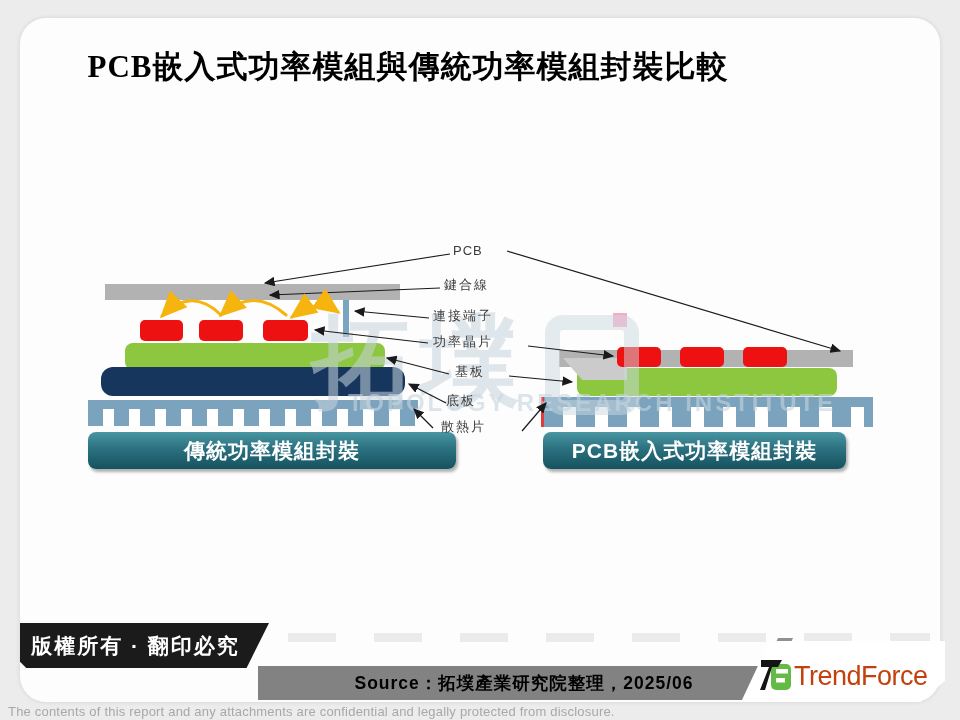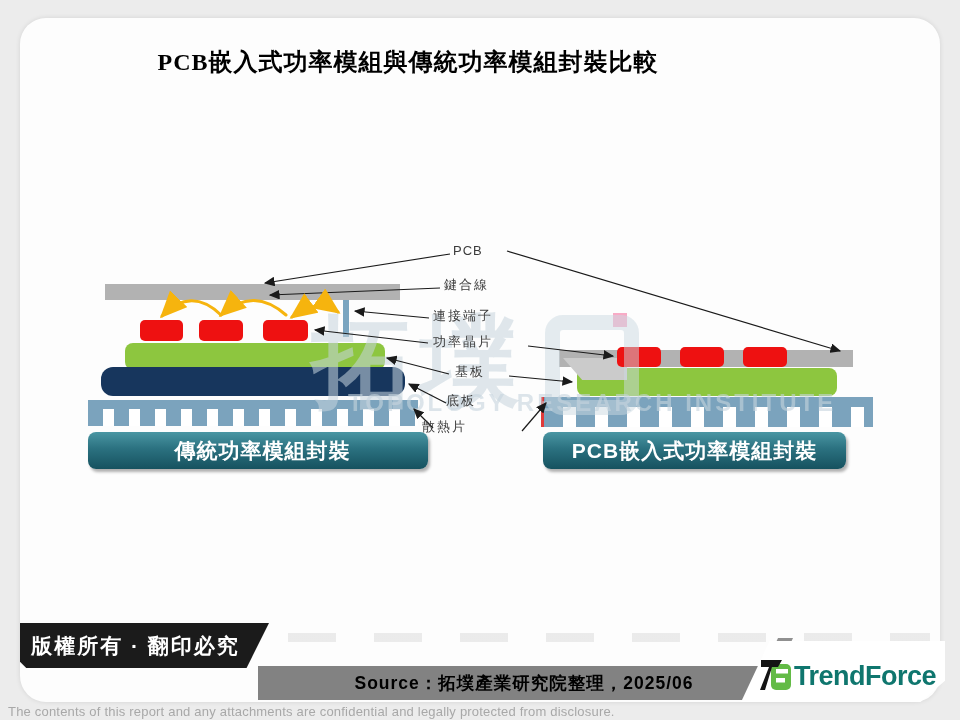--- a/index.html
+++ b/index.html
@@ -10,21 +10,21 @@
   }
   .abs{position:absolute;}
   .card{
     left:20px;top:18px;width:920px;height:684px;
     background:#fdfdfd;border-radius:26px;
     box-shadow:0 0 5px rgba(0,0,0,0.10);
   }
   .title{
     left:20px;top:46px;width:776px;text-align:center;
     font-family:"Liberation Serif","DejaVu Serif",serif;
-    font-weight:bold;font-size:24px;color:#000;letter-spacing:1px;
+    font-weight:bold;font-size:31px;color:#000;letter-spacing:1px;
   }
   .shape{position:absolute;}
   .chip{position:absolute;background:#ee1111;border-radius:5px;}
   .lbl{
     position:absolute;font-size:13px;color:#3b3b3b;letter-spacing:2px;
     white-space:nowrap;line-height:1.05;
   }
   .cap{
     position:absolute;height:37px;border-radius:8px;
     background:linear-gradient(180deg,#4a96a3 0%,#2b7180 45%,#16525f 100%);
@@ -50,21 +50,21 @@
   }
   .logo-accent{
     left:748px;top:638px;width:60px;height:64px;background:#909090;
     clip-path:polygon(50% 0,75% 0,25% 100%,0 100%);
   }
   .logo-plate{
     left:741px;top:641px;width:204px;height:61px;background:#ffffff;
     clip-path:polygon(14% 0,100% 0,100% 65%,88% 100%,0 100%);
   }
   .brand{
-    left:794px;top:661px;font-weight:bold;font-size:27px;color:#0f766e;
+    left:794px;top:661px;font-weight:normal;font-size:27px;color:#c2410c;
     letter-spacing:-0.5px;
   }
   .disclaimer{
     left:8px;top:704px;font-size:13px;color:#a8a8a8;letter-spacing:0.2px;
   }
   .wm-row{
     left:30px;top:633px;width:900px;height:9px;opacity:.35;
     background:repeating-linear-gradient(90deg,#c9c9c9 0 48px,transparent 48px 86px);
   }
 </style>
@@ -89,21 +89,21 @@
 <div class="shape" style="left:559px;top:350px;width:294px;height:17px;background:#b2b2b2;"></div>
 <div class="shape" style="left:577px;top:368px;width:260px;height:28px;background:#8dc63f;border-radius:8px;"></div>
 <div class="shape" style="left:563px;top:358px;width:64px;height:22px;background:#cbcbcb;clip-path:polygon(0 0,100% 0,100% 100%,30% 100%);"></div>
 <div class="chip" style="left:617px;top:347px;width:44px;height:20px;"></div>
 <div class="chip" style="left:680px;top:347px;width:44px;height:20px;"></div>
 <div class="chip" style="left:743px;top:347px;width:44px;height:20px;"></div>
 <div class="shape" style="left:541px;top:397px;width:3px;height:30px;background:#e03a3a;"></div>
 <div class="shape" style="left:544px;top:397px;width:329px;height:10px;background:#7ba3bd;"></div>
 <div class="shape" style="left:544px;top:407px;width:329px;height:20px;background:repeating-linear-gradient(90deg,#7ba3bd 0 19px,#ffffff 19px 32px);"></div>
 
-<div class="cap" style="left:88px;top:432px;width:331px;padding-left:9px;">傳統功率模組封裝</div>
+<div class="cap" style="left:88px;top:432px;width:368px;">傳統功率模組封裝</div>
 <div class="cap" style="left:543px;top:432px;width:303px;">PCB嵌入式功率模組封裝</div>
 
 <div class="wm wm-cjk" style="left:296px;top:296px;">拓墣</div>
 <div class="wm wm-glyph" style="left:545px;top:315px;"></div>
 <div class="wm wm-latin" style="left:312px;top:389px;margin-left:36px;">TOPOLOGY RESEARCH INSTITUTE</div>
 
 <svg class="overlay" width="960" height="720" viewBox="0 0 960 720">
   <defs>
     <marker id="mA" markerWidth="9" markerHeight="8" refX="8" refY="4" orient="auto">
       <path d="M0,0 L9,4 L0,8 z" fill="#1a1a1a"></path>
@@ -134,21 +134,21 @@
     <path d="M292 317 Q318 298 338 312" marker-start="url(#yAr)" marker-end="url(#yA)"></path>
   </g>
 </svg>
 
 <div class="lbl" style="left:453px;top:244px;letter-spacing:1px;">PCB</div>
 <div class="lbl" style="left:444px;top:278px;">鍵合線</div>
 <div class="lbl" style="left:433px;top:309px;">連接端子</div>
 <div class="lbl" style="left:433px;top:335px;">功率晶片</div>
 <div class="lbl" style="left:455px;top:365px;">基板</div>
 <div class="lbl" style="left:446px;top:394px;">底板</div>
-<div class="lbl" style="left:422px;top:420px;">散熱片</div>
+<div class="lbl" style="left:441px;top:420px;">散熱片</div>
 
 <div class="abs wm-row"></div>
 <div class="abs ribbon-gray">Source：拓墣產業研究院整理，2025/06</div>
 <div class="abs ribbon-black">版權所有 · 翻印必究</div>
 <div class="abs logo-accent"></div>
 <div class="abs logo-plate"></div>
 <svg class="abs" style="left:760px;top:656px;" width="32" height="37" viewBox="0 0 32 37">
   <rect x="11" y="8" width="20" height="26" rx="5" fill="#63bb46"></rect>
   <path d="M1 4 H22 L18 11 H12 L5 34 H0 L9 11 H1 Z" fill="#141414"></path>
   <rect x="16" y="13" width="12" height="4.5" fill="#ffffff"></rect>

